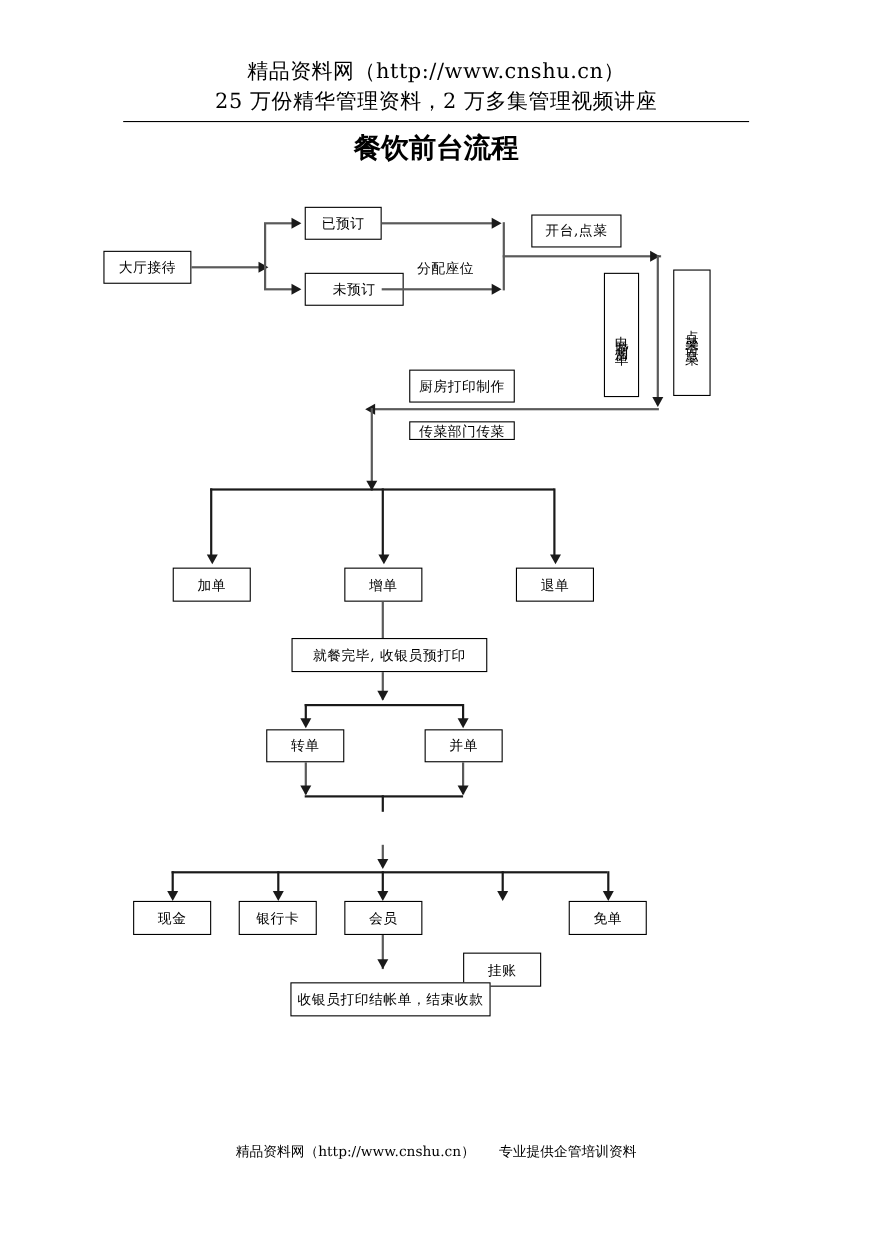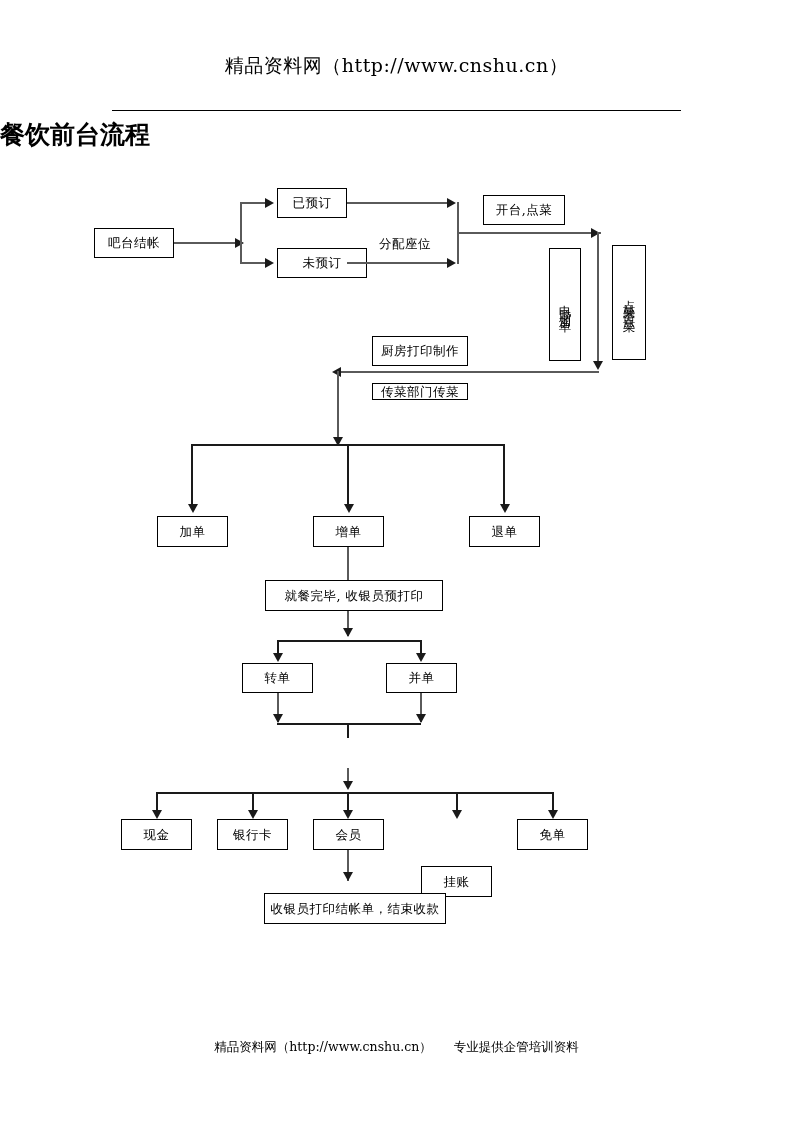--- a/index.html
+++ b/index.html
@@ -36,20 +36,21 @@
     top: 110px;
     width: 569px;
     height: 0;
     border-top: 1.6px solid #000;
   }
   #doc-title {
     position: absolute;
     left: 0;
     top: 118px;
     width: 793px;
+    text-align: center;
     font-family: "DejaVu Sans", "Liberation Sans", sans-serif;
     font-weight: bold;
     font-size: 25px;
     line-height: 34px;
   }
 
   
   #footer {
     position: absolute;
     left: 0;
@@ -130,27 +131,28 @@
     border-top: 5px solid transparent;
     border-bottom: 5px solid transparent;
     border-right: 9px solid #1a1a1a;
   }
 </style>
 </head>
 <body>
 
 <div id="header">
   <div class="hdr-line">精品资料网（http://www.cnshu.cn）</div>
+  <div class="hdr-line">25 万份精华管理资料，2 万多集管理视频讲座</div>
 </div>
 <div id="header-rule"></div>
 <div id="doc-title">餐饮前台流程</div>
 
 <div id="chart">
 
-  <div class="node" style="left:94px;  top:228px; width:80px;  height:30px;">吧台结帐</div>
+  <div class="node" style="left:94px;  top:228px; width:80px;  height:30px;">大厅接待</div>
 
   <div class="node" style="left:277px; top:188px; width:70px;  height:30px;">已预订</div>
 
   <div class="node" style="left:277px; top:248px; width:90px;  height:30px;">未预订</div>
 
   <div class="ln lnh" style="left:174px; top:242px; width:64px;"></div>
   <div class="arrow right" style="left:235px; top:238px;"></div>
 
   <div class="ln lnv" style="left:240px; top:203px; height:60px;"></div>
 

